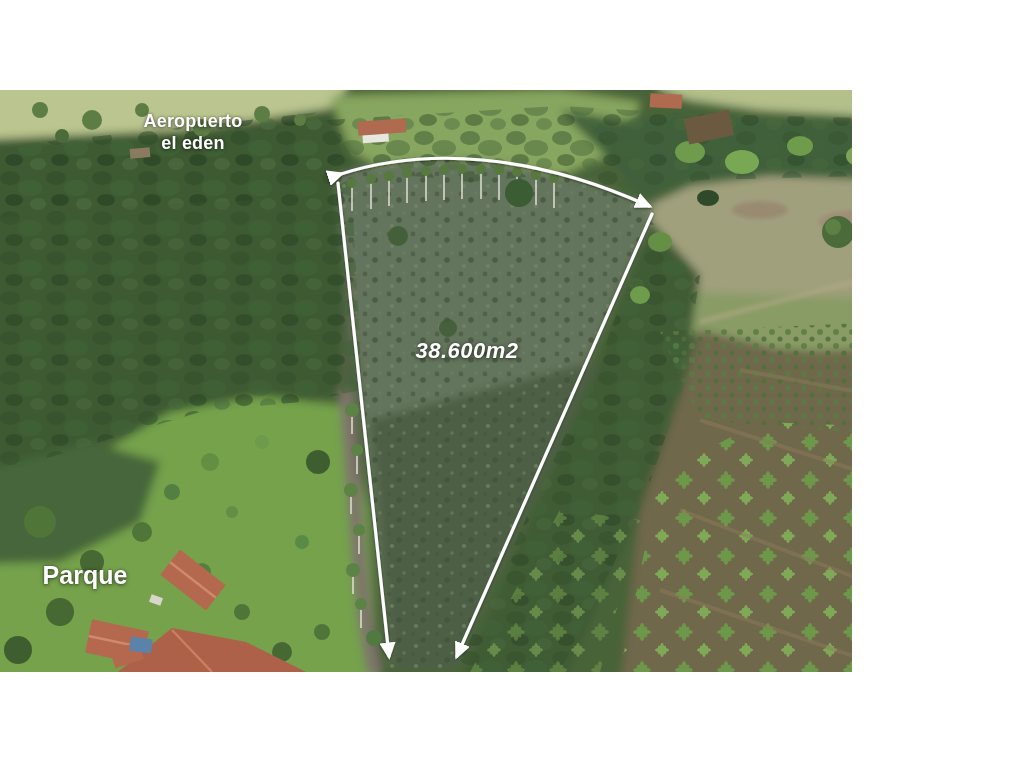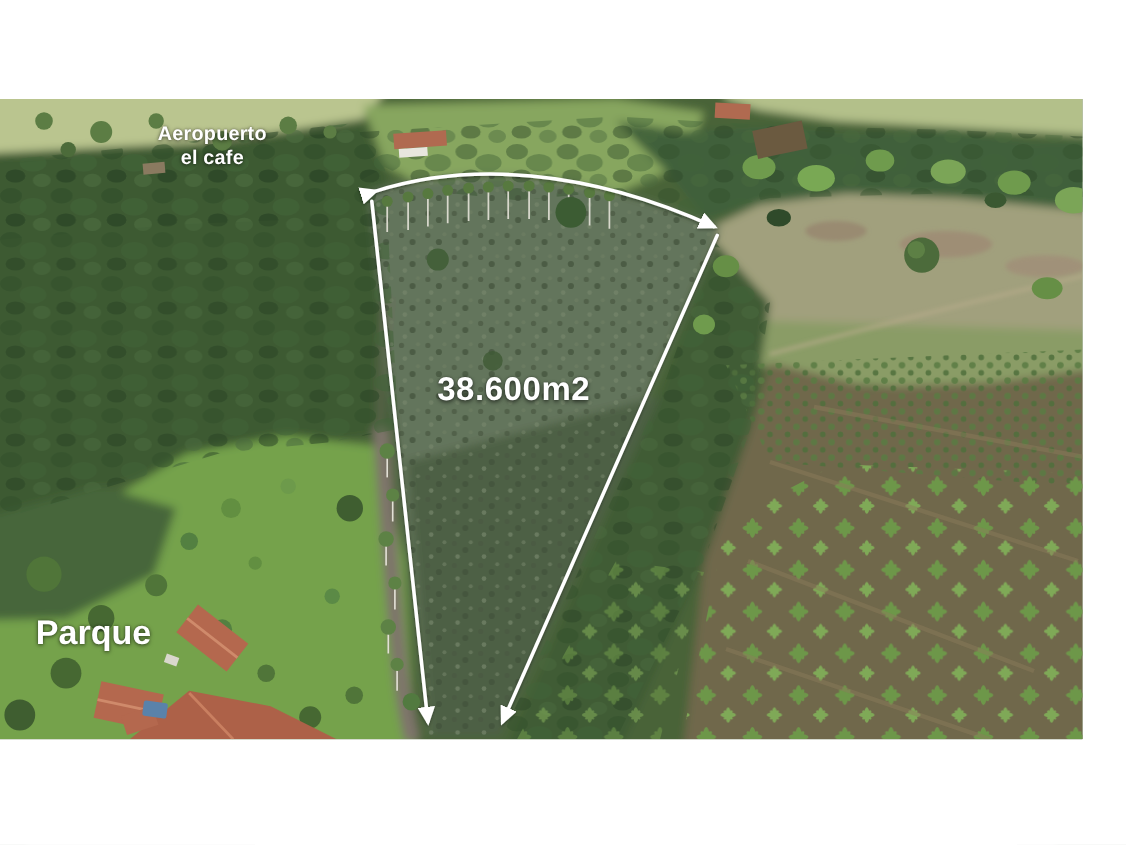--- a/index.html
+++ b/index.html
@@ -1,24 +1,24 @@
 <!DOCTYPE html>
 <html><head>
 <meta charset="utf-8">
 <style>
   html,body{margin:0;padding:0;background:#ffffff;}
-  .canvas{position:relative;width:984px;height:768px;background:#ffffff;overflow:hidden;
+  .canvas{position:relative;width:852px;height:768px;background:#ffffff;overflow:hidden;
           font-family:"Liberation Sans",sans-serif;border-radius:28px;}
   .photo{position:absolute;left:0;top:90px;width:1024px;height:582px;overflow:hidden;background:#4a6439;}
   .photo svg{position:absolute;left:0;top:0;width:1024px;height:582px;display:block;}
   .label{position:absolute;color:#ffffff;font-weight:700;text-align:center;
          text-shadow:0 1px 4px rgba(0,0,0,.55), 0 0 2px rgba(0,0,0,.35);}
   .label-airport{left:103px;top:20px;width:180px;font-size:18px;line-height:22px;letter-spacing:.2px;}
-  .label-area{left:357px;top:248px;width:220px;font-size:30px;letter-spacing:.5px;}
-  .label-park{left:3px;top:470px;width:164px;font-size:31px;line-height:30px;}
+  .label-area{left:357px;top:248px;width:220px;font-size:22px;letter-spacing:.5px;font-style:italic;}
+  .label-park{left:3px;top:470px;width:164px;font-size:25px;line-height:30px;}
 </style>
 </head>
 <body>
 
 <div class="canvas">
   <div class="photo">
 
     <svg viewBox="0 0 1024 582">
       <defs>
         <filter id="soften" x="-5%" y="-5%" width="110%" height="110%">
@@ -261,21 +261,21 @@
           <feDropShadow dx="0" dy="1" stdDeviation="1.3" flood-color="#000000" flood-opacity="0.4"></feDropShadow>
         </filter>
         <path d="M341,84 C425,57 532,63 649,116" marker-start="url(#ah)" marker-end="url(#ah)"></path>
         <path d="M338,93 L389,566" marker-end="url(#ah)"></path>
         <path d="M652,124 L457,566" marker-end="url(#ah)"></path>
       </g>
     </svg>
 
     <div class="label label-airport">
       <div>Aeropuerto</div>
-      <div>el cafe</div>
+      <div>el eden</div>
     </div>
 
     <div class="label label-area">38.600m2</div>
 
     <div class="label label-park">
       <div>Parque</div>
     </div>
 
   </div>
 </div>

